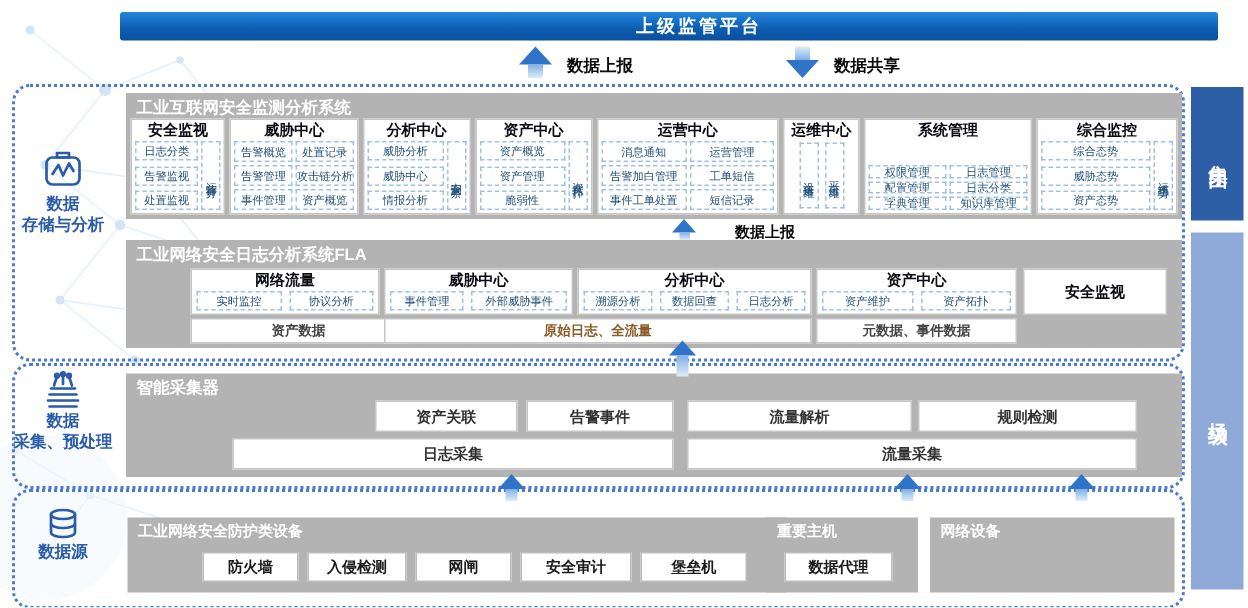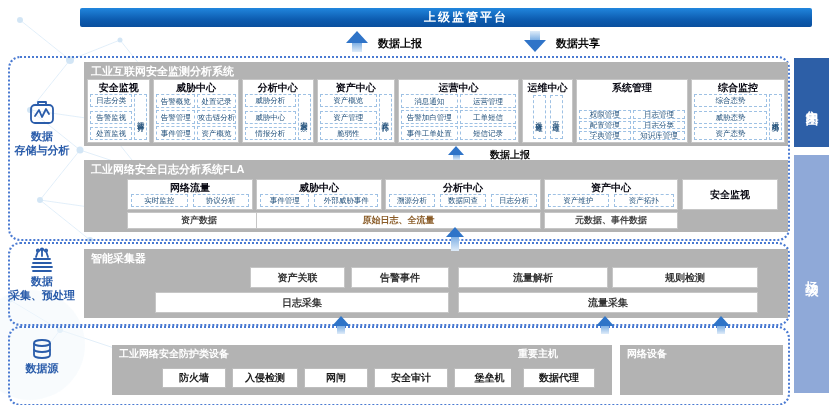--- a/index.html
+++ b/index.html
@@ -344,21 +344,21 @@
     </div>
   <div class="arrow" style="left:596px;top:316px;">
       <div class="head"></div>
       <div class="stem"></div>
     </div>
   <div class="arrow" style="left:712px;top:316px;">
       <div class="head"></div>
       <div class="stem"></div>
     </div>
 
-  <div class="band" style="left:85px;top:345px;width:439px;height:50px;margin-left:27px;">
+  <div class="band" style="left:85px;top:345px;width:439px;height:50px;">
     <div class="band-title sm">工业网络安全防护类设备</div>
     <div class="btn-row" style="left:50px;gap:6px;">
       <div class="sbtn" style="width:64px;">防火墙</div>
       <div class="sbtn" style="width:66px;">入侵检测</div>
       <div class="sbtn" style="width:64px;">网闸</div>
       <div class="sbtn" style="width:74px;">安全审计</div>
       <div class="sbtn" style="width:71px;">堡垒机</div>
     </div>
   </div>
 

